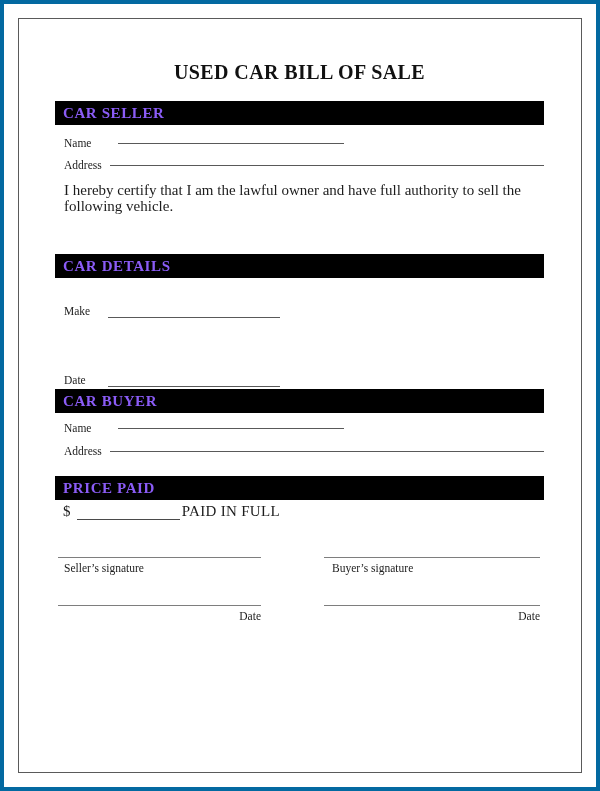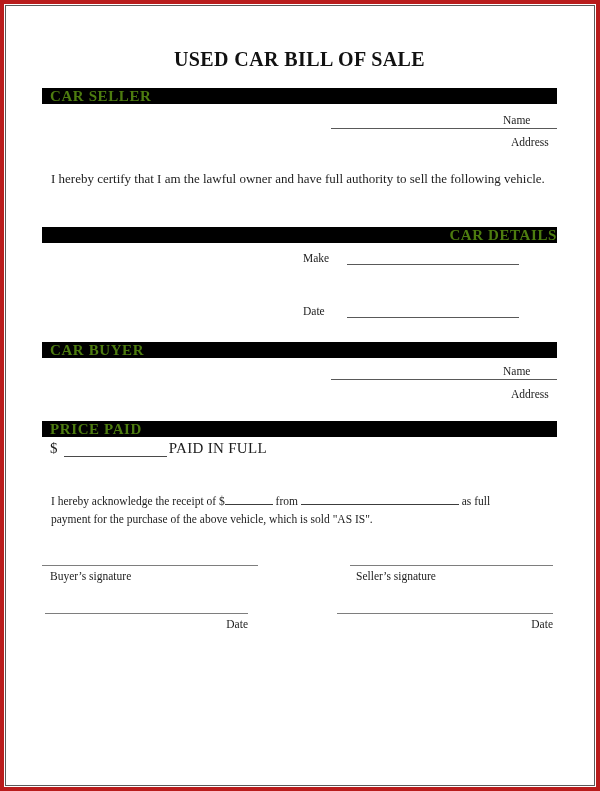--- a/index.html
+++ b/index.html
@@ -1,21 +1,21 @@
 <!DOCTYPE html>
 <html><head>
 <meta charset="utf-8">
 <style>
   * { margin:0; padding:0; box-sizing:border-box; }
   html,body { background:#ffffff; }
   .page {
     position:relative;
     width:600px; height:791px;
-    border:4px solid #b91c1c;
-    padding:1px;
+    border:4px solid #0369a1;
+    padding:14px;
     background:#ffffff;
     font-family:"Liberation Serif","DejaVu Serif",serif;
     color:#1c1c1c;
   }
   .inner {
     width:100%; height:100%;
     border:1px solid #5a5a5a;
     overflow:hidden;
     background:#ffffff;
   }
@@ -24,67 +24,66 @@
   .doc-title {
     margin-top:40px;
     text-align:center;
     font-size:20px; line-height:26px;
     font-weight:bold;
     letter-spacing:0.4px;
     color:#111111;
   }
 
   .bar {
-    height:16px;
+    height:24px;
     background:#000000;
-    color:#4d7c0f;
+    color:#8b5cf6;
     font-weight:bold;
     font-size:15px;
     letter-spacing:0.6px;
     display:flex; align-items:center;
     padding-left:8px;
   }
   .bar-seller  { margin-top:16px; }
-  .bar-details { margin-top:40px;justify-content:flex-end; }
-  .bar-buyer   { margin-top:20px; }
+  .bar-details { margin-top:40px; }
+  .bar-buyer   { }
   .bar-price   { margin-top:16px; }
 
   .frow {
-    display:flex; align-items:flex-end;
+    display:flex; align-items:center;
     height:18px;
     padding-left:9px;
     font-size:11.5px;
-    flex-direction:column;
   }
   .mt9 { margin-top:9px; } .mt4 { margin-top:4px; }
   .mt5 { margin-top:5px; } .mt6 { margin-top:6px; }
-  .mt8 { margin-top:8px; }
+  .mt8 { margin-top:24px; }
 
   .lbl { flex:0 0 auto; line-height:14px; }
   .w-name    { width:54px; }
   .w-address { width:46px; }
   .w-det     { width:44px; }
   .w-vin     { width:45px; }
   .w-mileage { width:52px; }
 
   .bline {
     border-bottom:1px solid #595959;
     height:2px;
   }
   .line-name { width:226px; }
   .line-fill { flex:1; }
   .line-det  { width:172px; }
 
   .col-l { width:254px; display:flex; align-items:flex-end; }
   .col-r { flex:1; margin-left:40px; display:flex; align-items:flex-end; }
 
   .certify {
-    margin-top:18px;
+    margin-top:8px;
     padding-left:9px;
-    font-size:13px; line-height:16px;font-family:Liberation Serif, serif;
+    font-size:15px; line-height:16px;font-family:Liberation Serif, serif;
   }
 
   .price-row {
     margin-top:2px;
     height:18px;
     display:flex; align-items:flex-end;
     padding-left:8px;
     font-size:15px; line-height:17px;
     letter-spacing:0.3px;
   }
@@ -178,34 +177,27 @@
 
       <div class="bar bar-price">
         <span>PRICE PAID</span>
       </div>
       <div class="price-row">
         <span>$</span>
         <span class="price-blank"></span>
         <span class="paid-label">PAID IN FULL</span>
       </div>
 
-      <div class="ack">
-        <span>I hereby acknowledge the receipt of $</span><span class="blank blank-sm"></span>
-        <span>from</span>
-        <span class="blank blank-lg"></span>
-        <span>as full</span><br>
-        <span>payment for the purchase of the above vehicle, which is sold "AS IS".</span>
-      </div>
 
       <div class="sig-row sig-row-top">
+        <div class="sig-block sig-left">
+          <span>Seller’s signature</span>
+        </div>
         <div class="sig-block sig-right">
           <span>Buyer’s signature</span>
-        </div>
-        <div class="sig-block sig-left">
-          <span>Seller’s signature</span>
         </div>
       </div>
 
       <div class="sig-row sig-row-date">
         <div class="sig-block sig-left">
           <span>Date</span>
         </div>
         <div class="sig-block sig-right">
           <span>Date</span>
         </div>

